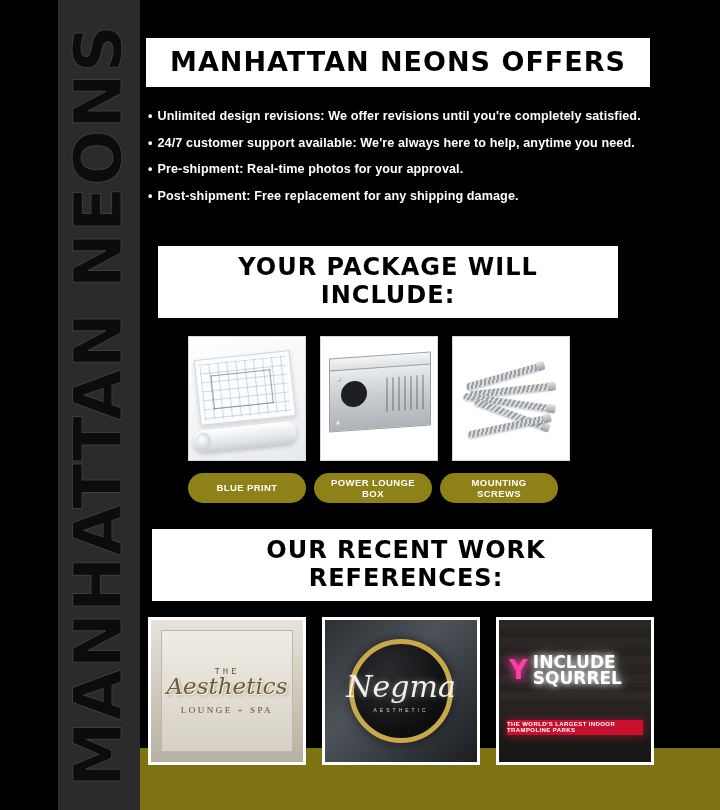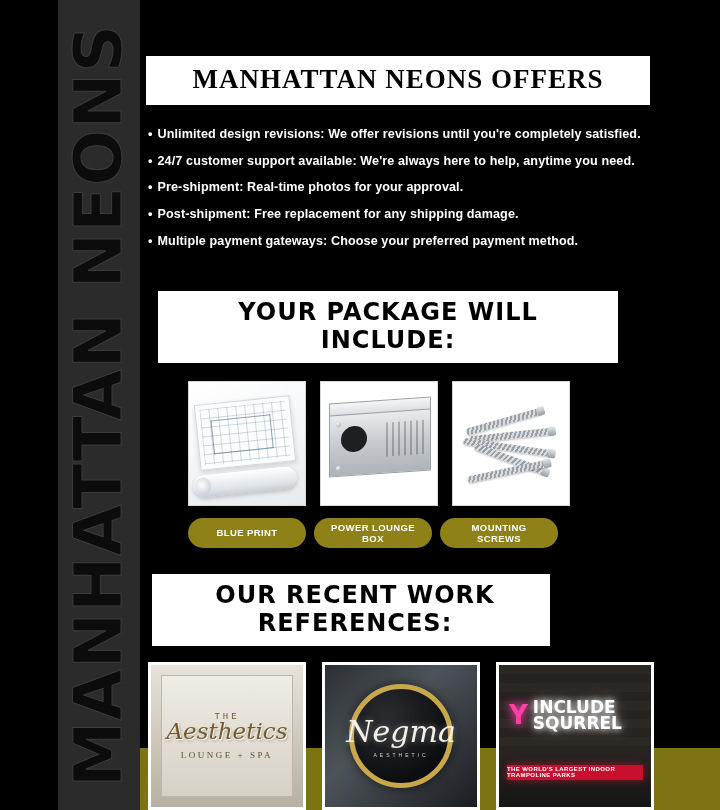--- a/index.html
+++ b/index.html
@@ -63,25 +63,24 @@
   .title-band {
     background: #ffffff;
     color: #000000;
     display: inline-block;
     font-family: "DejaVu Sans", sans-serif;
     font-weight: 900;
     letter-spacing: 1px;
     text-align: center;
   }
   .t1 {
-    margin: 56px 0 0 6px;
+    margin: 38px 0 0 6px;
     padding: 8px 14px 10px 14px;
     font-size: 27px;
     width: 504px;
-    font-family: Liberation Serif, serif;
   }
   .offers {
     margin: 22px 0 0 8px;
     width: 540px;
   }
   .offer {
     color: #ffffff;
     font-size: 12.6px;
     font-weight: 700;
     line-height: 1.25;
@@ -126,21 +125,21 @@
     text-align: center;
     padding: 0 8px;
   }
   .pill-1 { width: 118px; }
   .pill-2 { width: 118px; }
   .pill-3 { width: 118px; }
   .t3 {
     margin: 26px 0 0 12px;
     padding: 7px 12px 9px 20px;
     font-size: 24px;
-    width: 398px;
+    width: 500px;
   }
   .ref-row {
     margin: 16px 0 0 8px;
     display: flex;
     gap: 16px;
   }
   .ref-card {
     width: 158px; height: 148px;
     background: #111;
     border: 3px solid #ffffff;
@@ -320,21 +319,20 @@
 
   <div class="content">
 
     <div class="title-band t1">MANHATTAN NEONS OFFERS</div>
 
     <div class="offers">
       <div class="offer"><span class="dot">•</span><span>Unlimited design revisions: We offer revisions until you're completely satisfied.</span></div>
       <div class="offer"><span class="dot">•</span><span>24/7 customer support available: We're always here to help, anytime you need.</span></div>
       <div class="offer"><span class="dot">•</span><span>Pre-shipment: Real-time photos for your approval.</span></div>
       <div class="offer"><span class="dot">•</span><span>Post-shipment: Free replacement for any shipping damage.</span></div>
-      <div class="offer"><span class="dot">•</span><span>Multiple payment gateways: Choose your preferred payment method.</span></div>
     </div>
 
     <div class="title-band t2">YOUR PACKAGE WILL INCLUDE:</div>
 
     <div class="pkg-row">
 
       <div class="pkg-card">
         <div class="bp">
           <div class="bp-sheet">
             <div class="bp-grid"></div>

